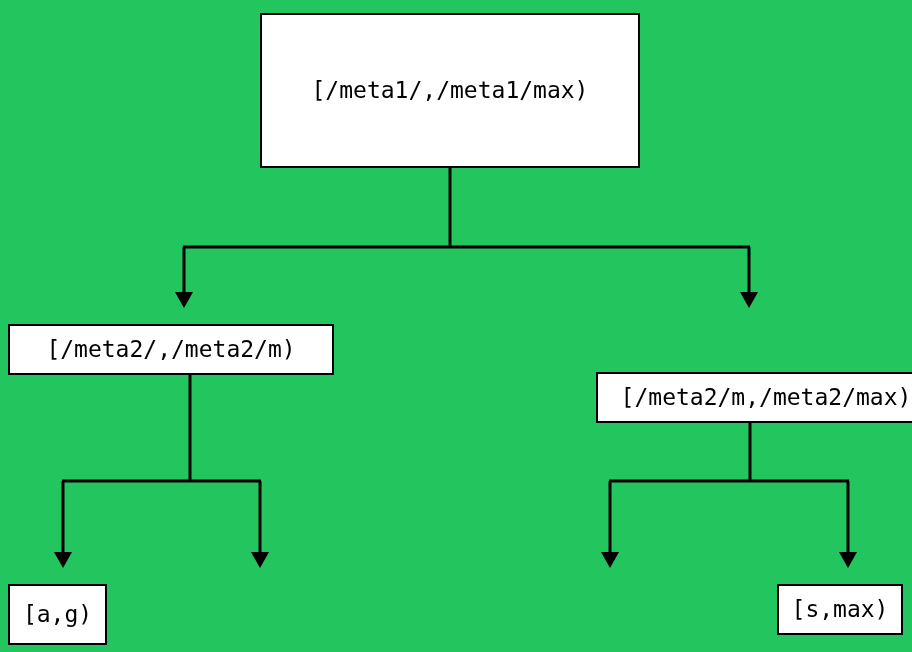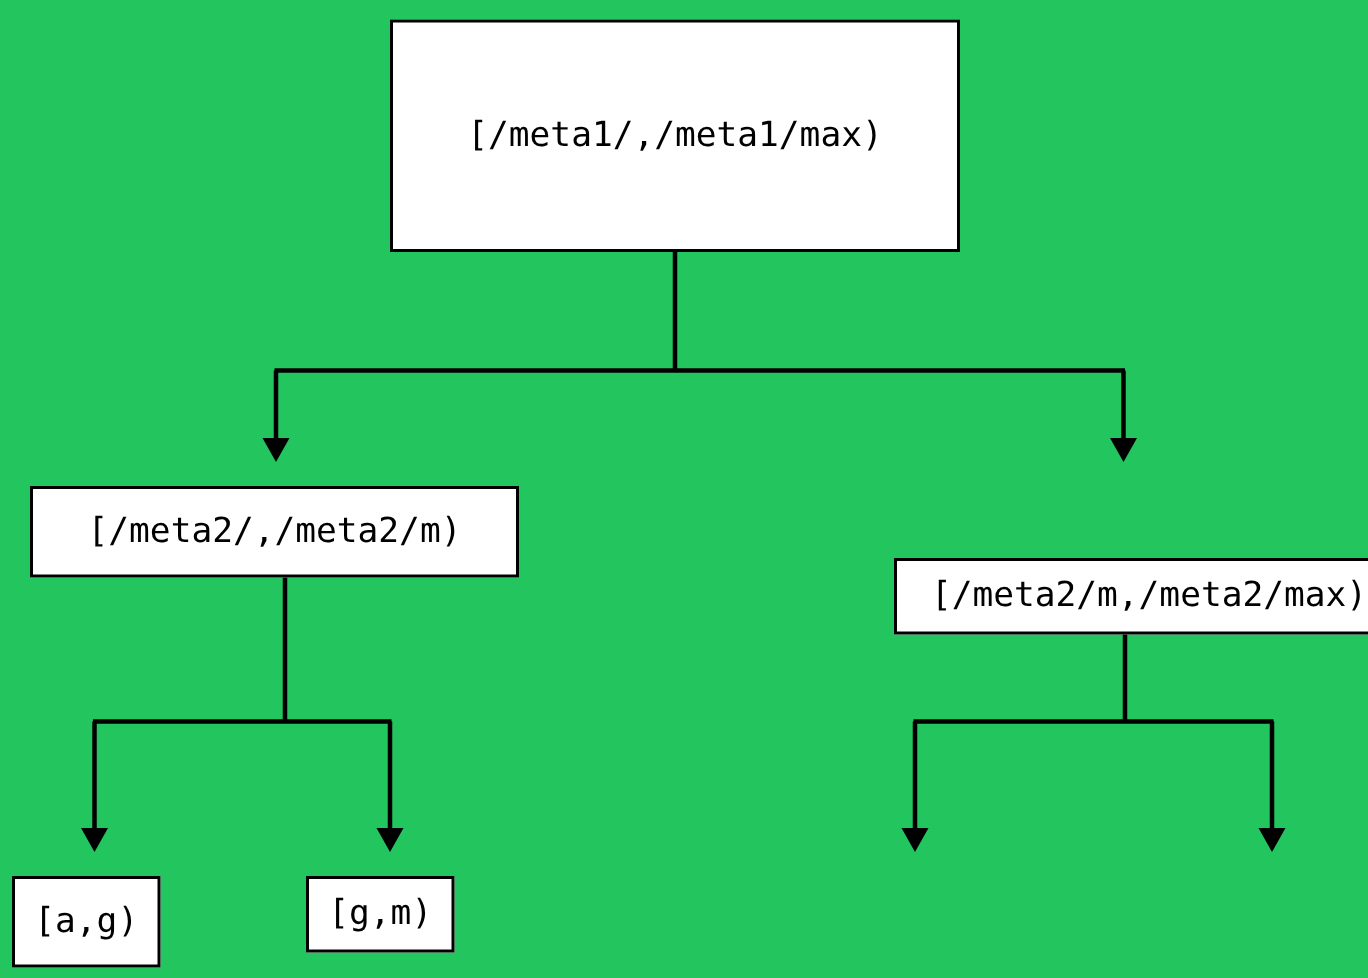--- a/index.html
+++ b/index.html
@@ -50,24 +50,24 @@
   }
   
   #node-root {
     left: 260px;
     top: 13px;
     width: 380px;
     height: 155px;
   }
   
   #node-meta2-low {
-    left: 20px;
+    left: 8px;
     top: 324px;
     width: 326px;
-    height: 61px;
+    height: 51px;
   }
   #node-meta2-high {
     left: 596px;
     top: 324px;
     width: 340px;
     height: 51px;
     margin-top: 48px;
   }
   
   #node-leaf-ag {
@@ -142,19 +142,19 @@
   </div>
 
   <div class="node-box" id="node-meta2-high">
     <span class="node-label">[/meta2/m,/meta2/max)</span>
   </div>
 
   <div class="node-box" id="node-leaf-ag">
     <span class="node-label">[a,g)</span>
   </div>
 
-  <div class="node-box" id="node-leaf-gm">
-    <span class="node-label">[g,m)</span>
-  </div>
 
 
+  <div class="node-box" id="node-leaf-smax">
+    <span class="node-label">[s,max)</span>
+  </div>
 
 </div>
 
 </body></html>

